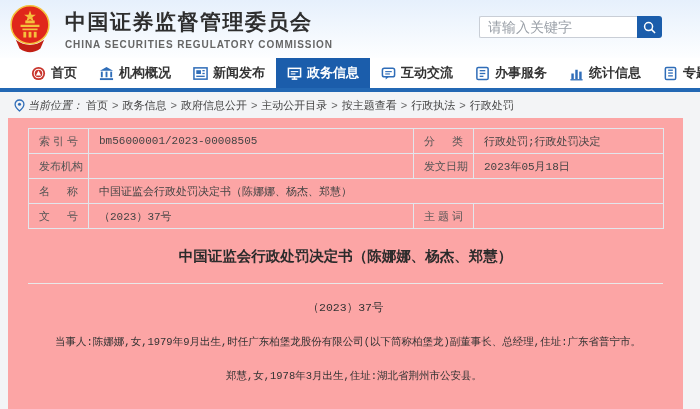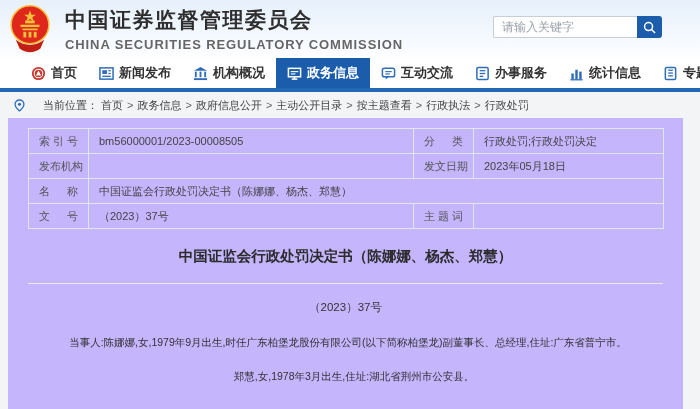--- a/index.html
+++ b/index.html
@@ -13,25 +13,25 @@
   
   .header {
     height:58px;
     background:linear-gradient(#e6f0fc, #fdfeff);
     display:flex; align-items:center;
     padding:0 5px; position:relative;
   }
   .emblem { width:50px; height:52px; flex:0 0 auto; }
   .title-block { margin-left:10px; }
   .site-title { font-size:21px; font-weight:bold; color:#2e2e2e; letter-spacing:1.5px; }
-  .site-subtitle { font-size:13px; font-weight:bold; color:#666; letter-spacing:0.9px; margin-top:3px; }
+  .site-subtitle { font-size:10px; font-weight:bold; color:#666; letter-spacing:0.9px; margin-top:3px; }
   .search { position:absolute; right:38px; top:16px; display:flex; }
   .search input {
-    width:144px; height:22px; border:1px solid #c9ced6; border-right:none;
-    font-size:12px; padding:0 8px; color:#333; outline:none;
+    width:158px; height:22px; border:1px solid #c9ced6; border-right:none;
+    font-size:14px; padding:0 8px; color:#333; outline:none;
     border-radius:2px 0 0 2px; background:#fff;
     font-family:"Liberation Sans", sans-serif;
   }
   .search input::placeholder { color:#9aa0a8; }
   .search button {
     width:25px; height:22px; background:#1b5dab; border:none;
     border-radius:0 3px 3px 0; display:flex; align-items:center; justify-content:center;
     cursor:pointer; padding:0;
   }
   
@@ -48,25 +48,25 @@
   .nav-item .nicon { display:flex; align-items:center; color:#2f6db8; }
   .nav-item.active { background:#1b5dab; color:#fff; }
   .nav-item.active .nicon { color:#fff; }
   
   .breadcrumb {
     height:26px; display:flex; align-items:center;
     padding:0 14px; font-size:11px; color:#444; gap:3px;
   }
   .breadcrumb .crumb { cursor:pointer; }
   .breadcrumb .sep { color:#666; margin:0 1px; }
-  .bc-prefix { margin-left:15px; }
+  .bc-prefix { margin-left:0;font-style:italic; }
   
   .panel {
     margin-left:8px; width:675px; height:291px;
-    background:#c4b5fd; padding:10px 20px 0 20px;
+    background:#fca5a5; padding:10px 20px 0 20px;font-family:Liberation Mono, monospace;
   }
   table.meta {
     border-collapse:collapse; table-layout:fixed; width:635px;
     font-size:11px;
   }
   table.meta td { border:1px solid #e2e6ec; height:25px; padding:0 10px; overflow:hidden; white-space:nowrap; }
   td.lbl { color:#555; text-align:justify; text-align-last:justify; padding:0 9px; }
   td.val { color:#444; }
   .doc-title {
     margin:18px 0 0 0; text-align:center;
@@ -115,41 +115,41 @@
       <svg width="15" height="15" viewBox="0 0 16 16">
         <circle cx="8" cy="8" r="7" fill="#c8352c"></circle>
         <circle cx="8" cy="8" r="4.6" fill="none" stroke="#fff" stroke-width="1.1"></circle>
         <polygon points="8,4.8 10.8,10 5.2,10" fill="#fff"></polygon>
       </svg>
     </span>
     <span>首页</span>
   </div>
   <div class="nav-item">
     <span class="nicon">
-      <svg width="15" height="15" viewBox="0 0 16 16">
-        <rect x="1" y="2" width="14" height="12" fill="none" stroke="currentColor" stroke-width="1.6"></rect>
-        <rect x="3.5" y="4.5" width="5" height="4" fill="currentColor"></rect>
-        <line x1="10" y1="5" x2="12.5" y2="5" stroke="currentColor" stroke-width="1.4"></line>
-        <line x1="10" y1="8" x2="12.5" y2="8" stroke="currentColor" stroke-width="1.4"></line>
-        <line x1="3.5" y1="11" x2="12.5" y2="11" stroke="currentColor" stroke-width="1.4"></line>
-      </svg>
-    </span>
-    <span>新闻发布</span>
-  </div>
-  <div class="nav-item">
-    <span class="nicon">
       <svg width="15" height="15" viewBox="0 0 16 16" fill="currentColor">
         <polygon points="8,1 15,5 1,5"></polygon>
         <rect x="2" y="6" width="2" height="6"></rect>
           <rect x="7" y="6" width="2" height="6"></rect>
           <rect x="12" y="6" width="2" height="6"></rect>
         <rect x="1" y="13" width="14" height="2"></rect>
       </svg>
     </span>
     <span>机构概况</span>
+  </div>
+  <div class="nav-item">
+    <span class="nicon">
+      <svg width="15" height="15" viewBox="0 0 16 16">
+        <rect x="1" y="2" width="14" height="12" fill="none" stroke="currentColor" stroke-width="1.6"></rect>
+        <rect x="3.5" y="4.5" width="5" height="4" fill="currentColor"></rect>
+        <line x1="10" y1="5" x2="12.5" y2="5" stroke="currentColor" stroke-width="1.4"></line>
+        <line x1="10" y1="8" x2="12.5" y2="8" stroke="currentColor" stroke-width="1.4"></line>
+        <line x1="3.5" y1="11" x2="12.5" y2="11" stroke="currentColor" stroke-width="1.4"></line>
+      </svg>
+    </span>
+    <span>新闻发布</span>
   </div>
   <div class="nav-item active">
     <span class="nicon">
       <svg width="15" height="15" viewBox="0 0 16 16">
         <rect x="1.5" y="2.5" width="13" height="9" fill="none" stroke="currentColor" stroke-width="1.6"></rect>
         <line x1="4" y1="6" x2="12" y2="6" stroke="currentColor" stroke-width="1.2"></line>
         <line x1="4" y1="8.5" x2="9" y2="8.5" stroke="currentColor" stroke-width="1.2"></line>
         <line x1="5" y1="14" x2="11" y2="14" stroke="currentColor" stroke-width="1.6"></line>
         <line x1="8" y1="11.5" x2="8" y2="14" stroke="currentColor" stroke-width="1.6"></line>
       </svg>

